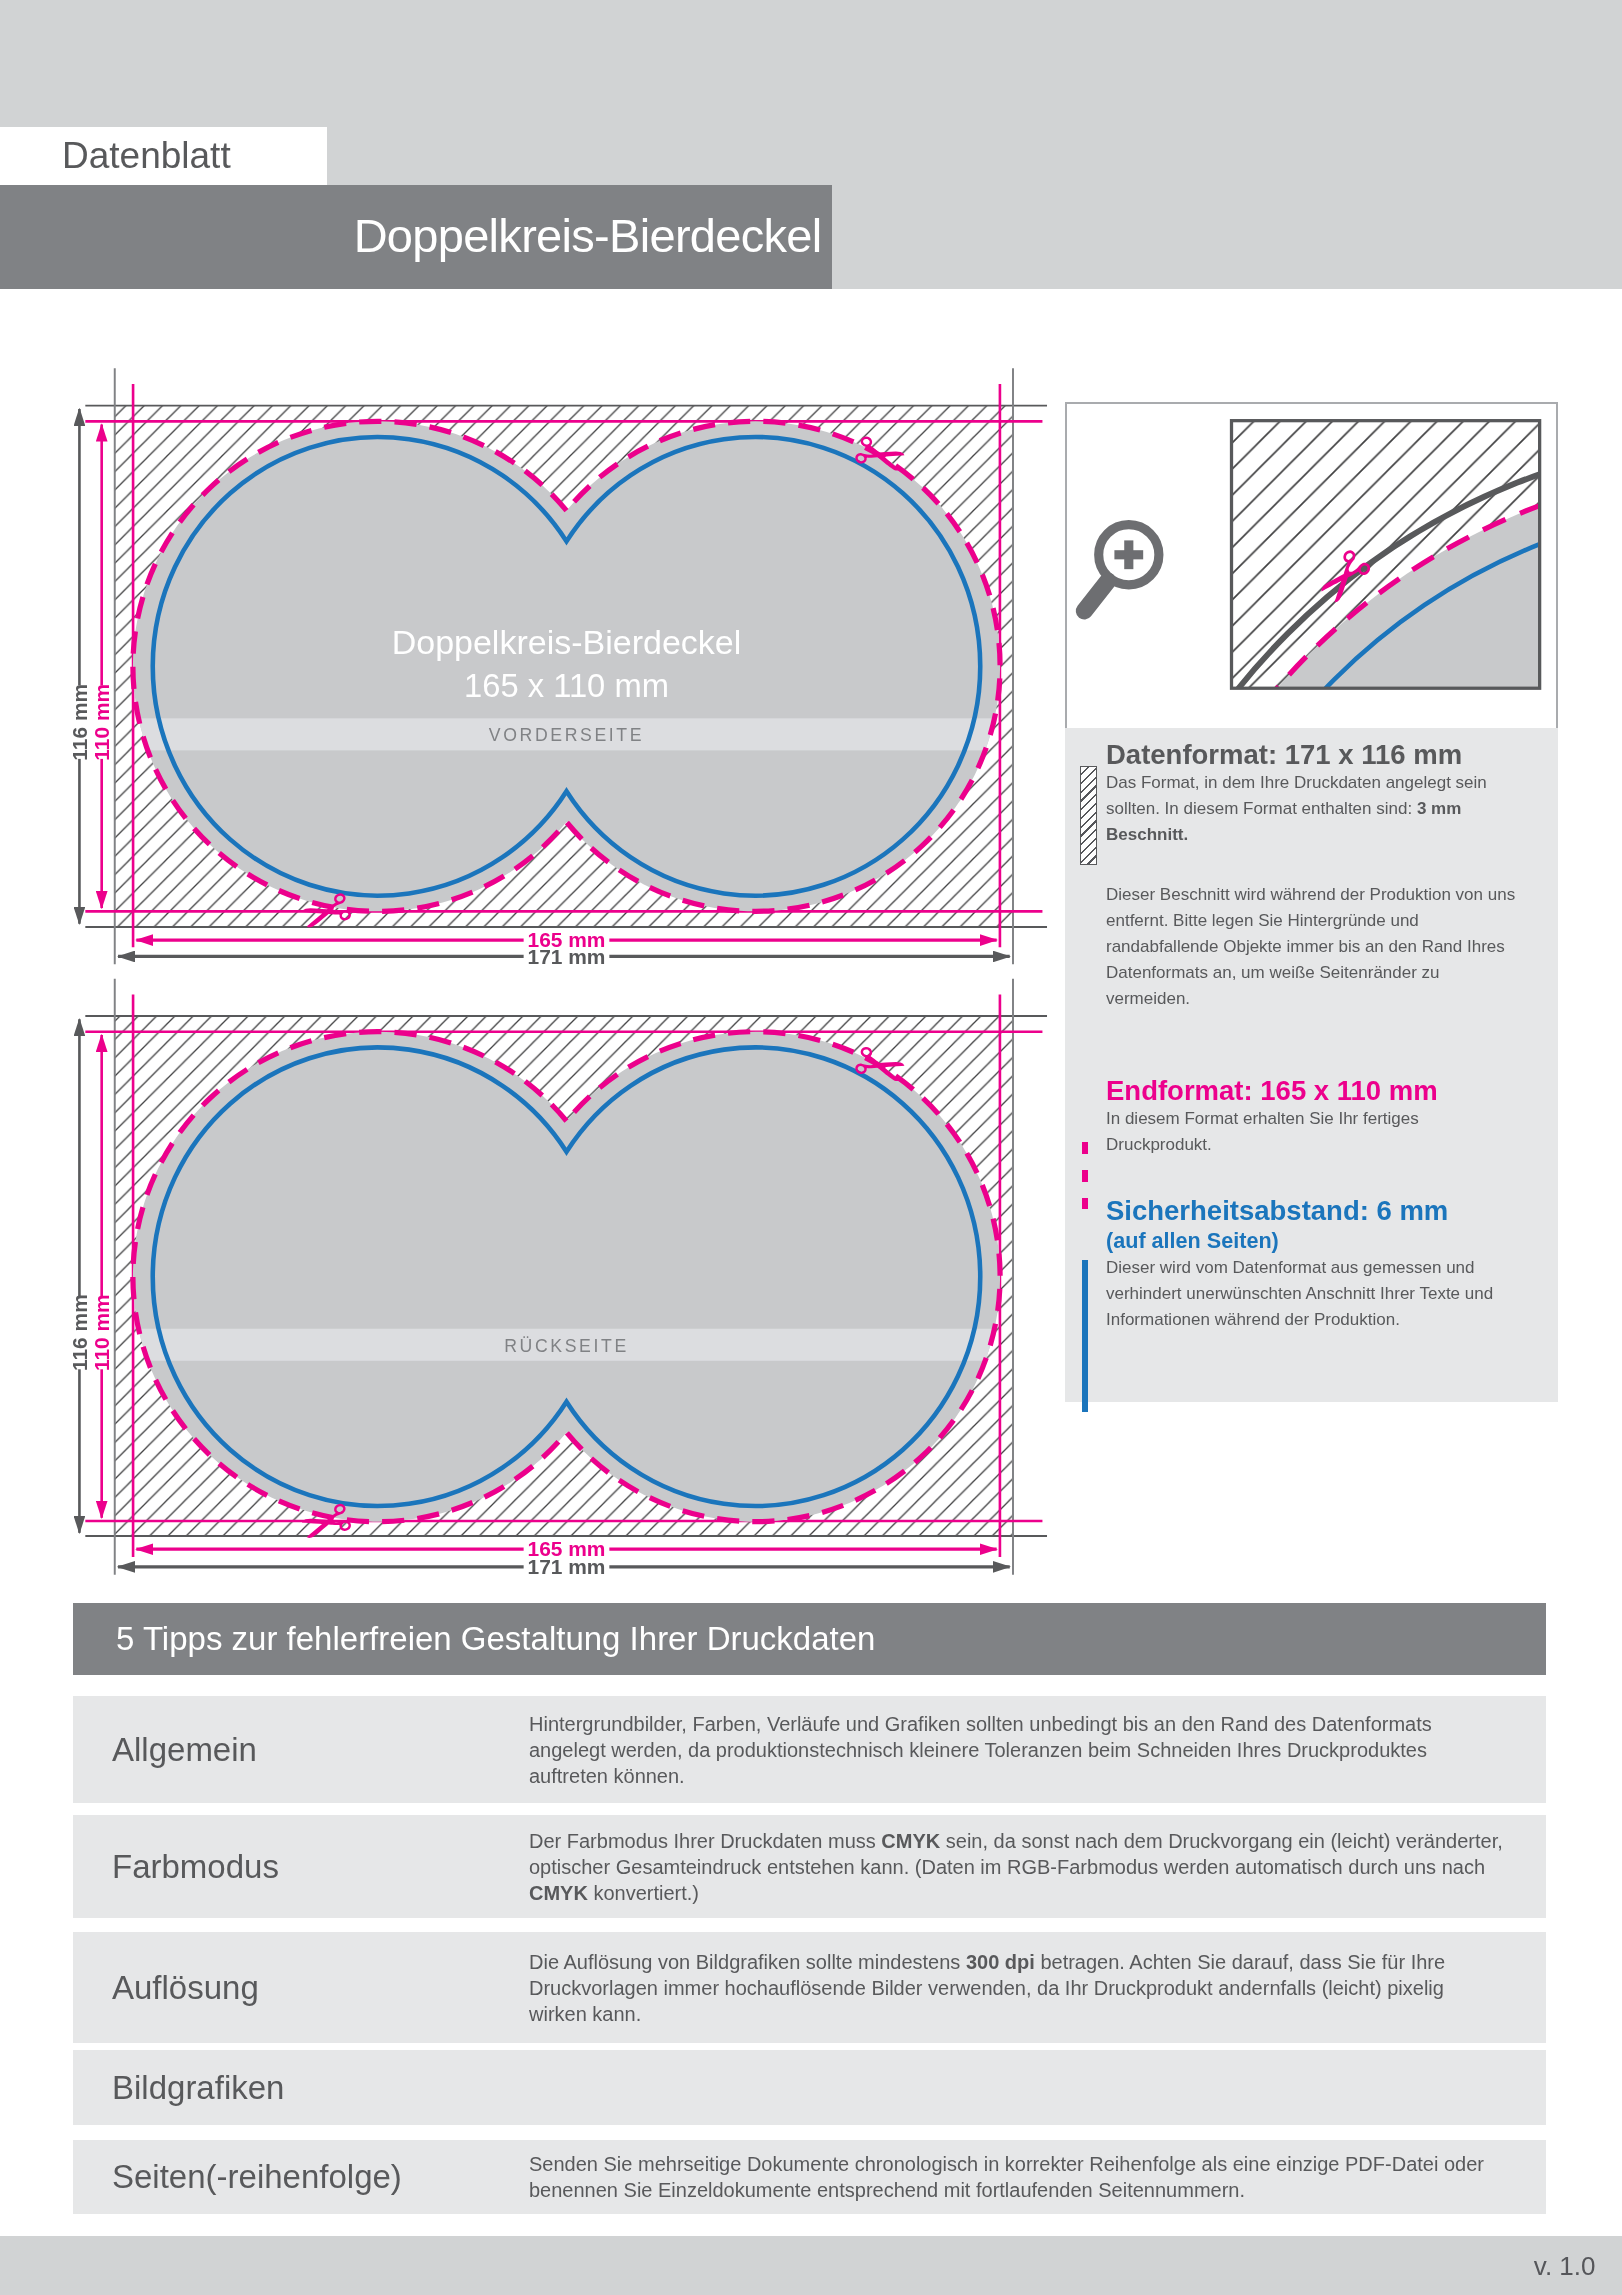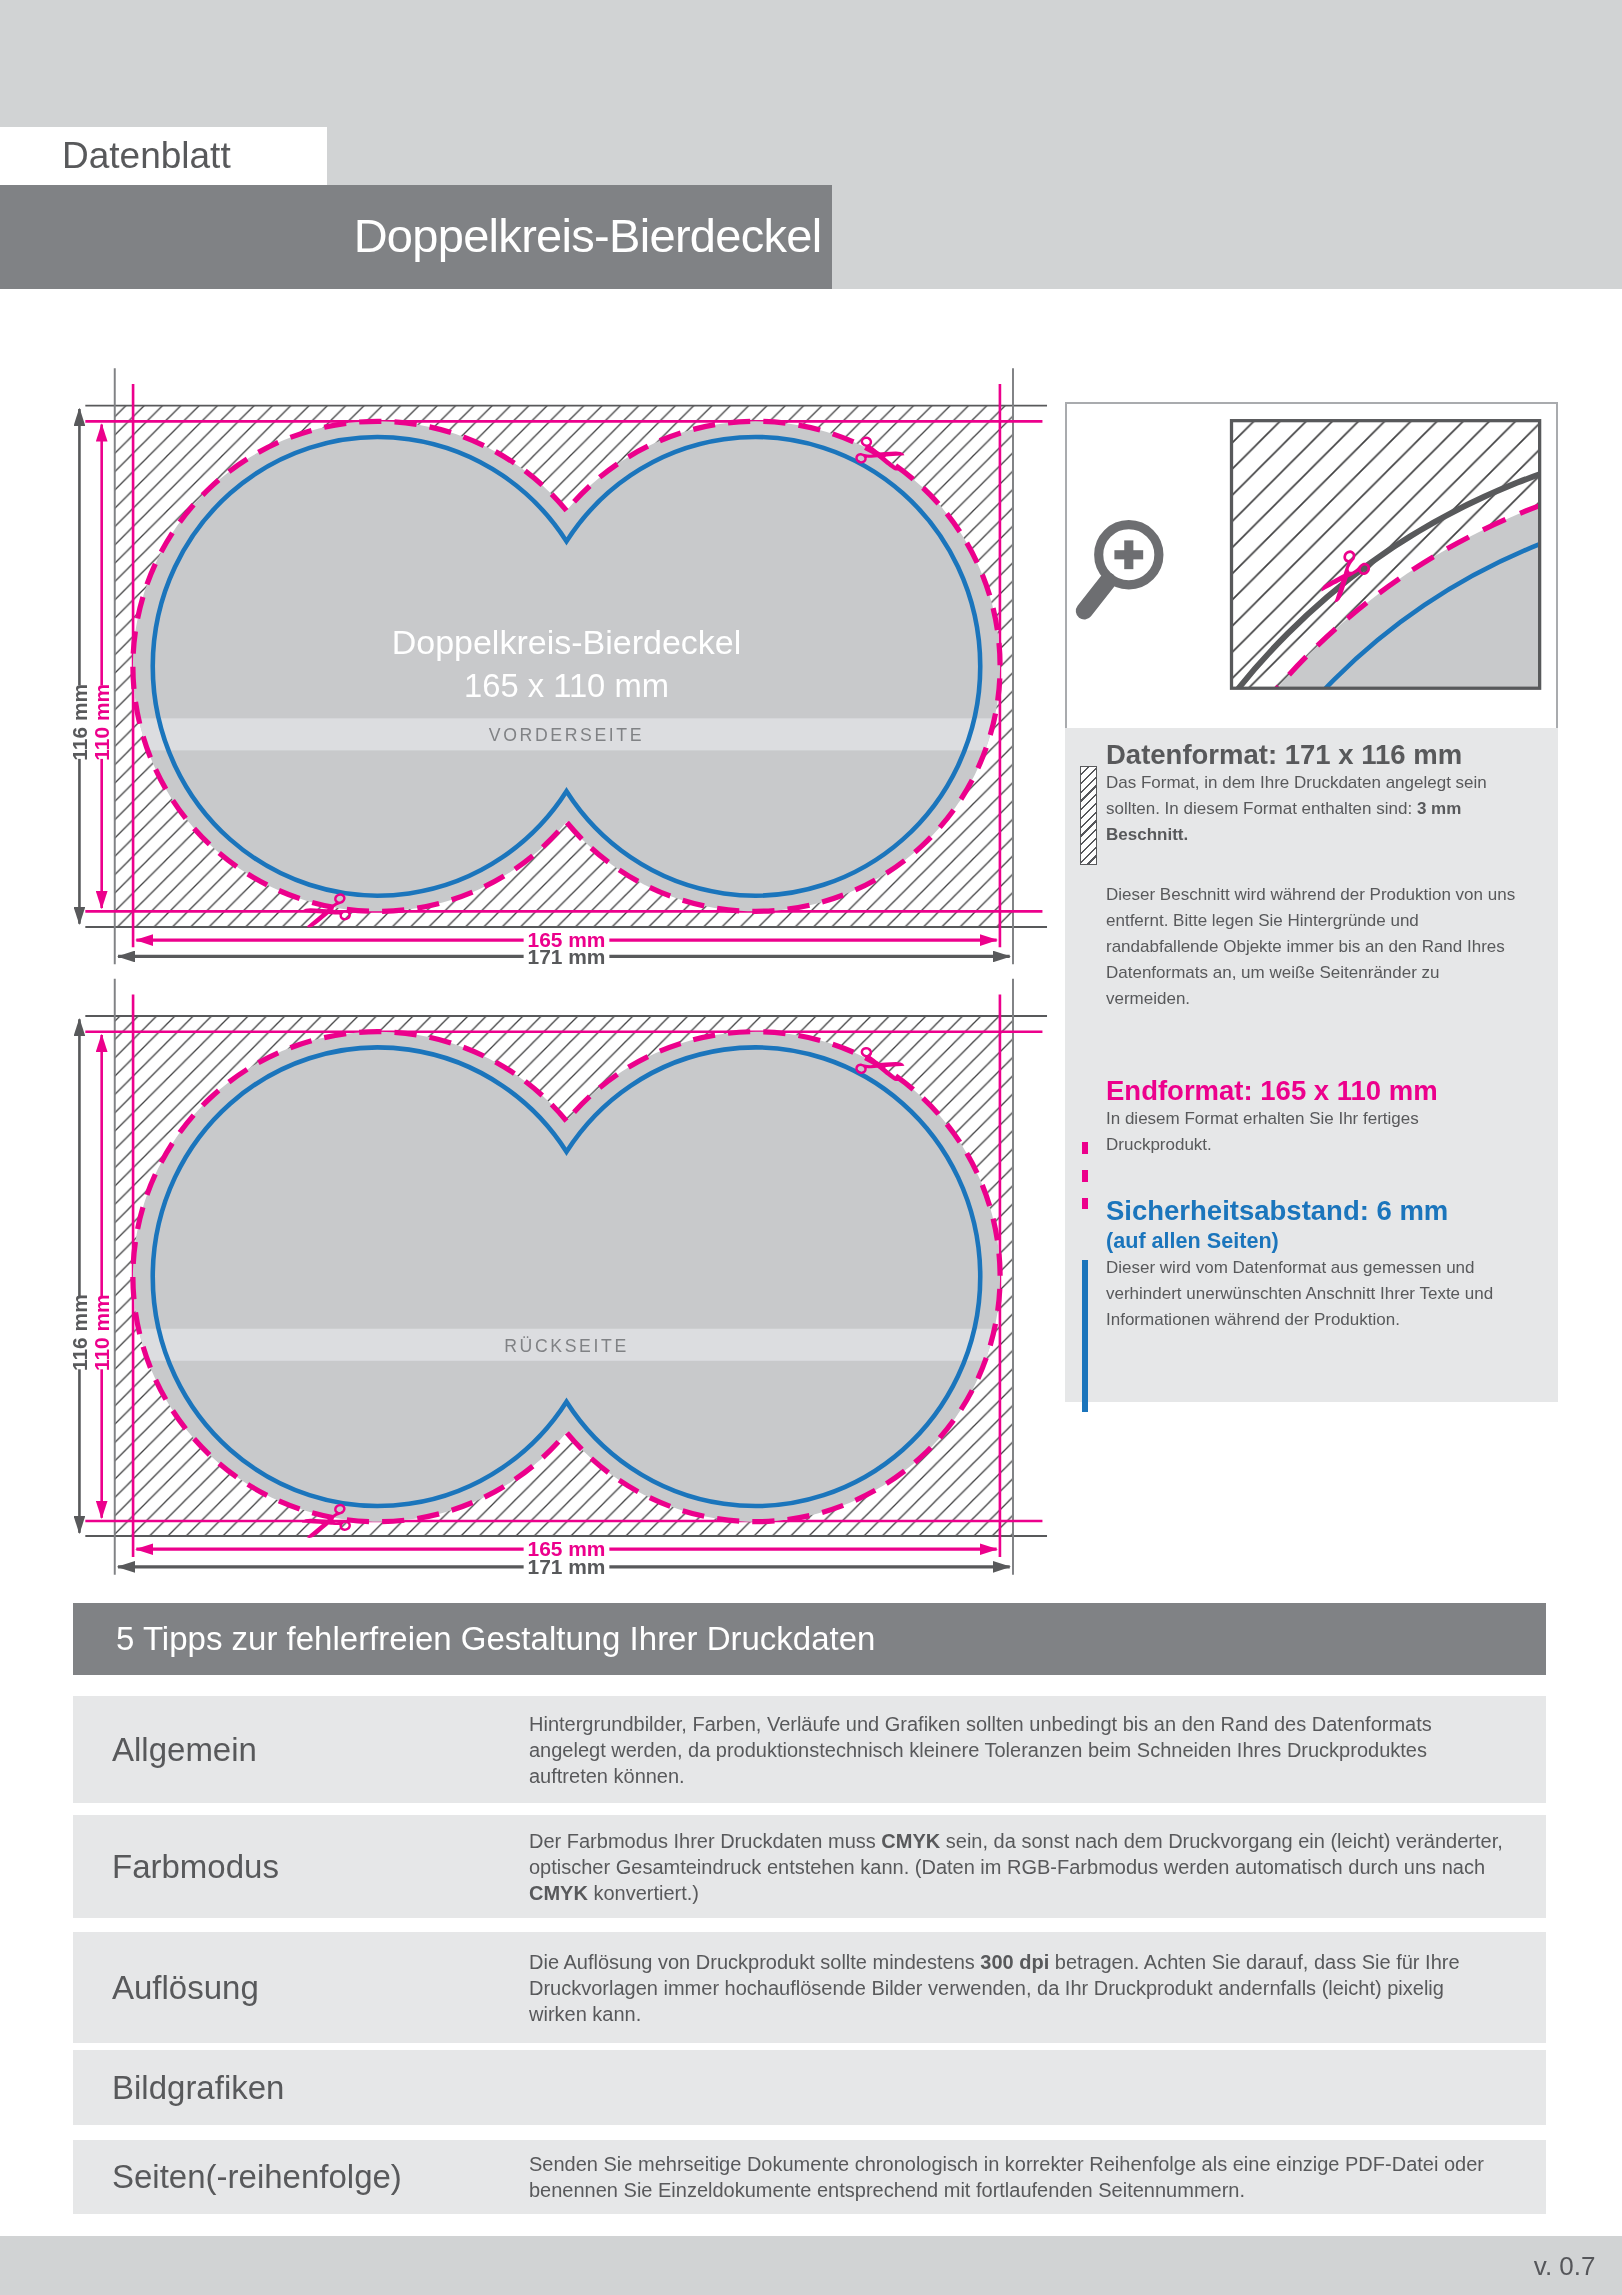--- a/index.html
+++ b/index.html
@@ -74,32 +74,32 @@
 <div class="abs tip-row r1">
   <div class="tip-label">Allgemein</div>
   <div class="tip-text"><span>Hintergrundbilder, Farben, Verläufe und Grafiken sollten unbedingt bis an den Rand des Datenformats angelegt werden, da produktionstechnisch kleinere Toleranzen beim Schneiden Ihres Druckproduktes auftreten können.</span></div>
 </div>
 <div class="abs tip-row r2">
   <div class="tip-label">Farbmodus</div>
   <div class="tip-text"><span>Der Farbmodus Ihrer Druckdaten muss </span><b>CMYK</b><span> sein, da sonst nach dem Druckvorgang ein (leicht) veränderter, optischer Gesamteindruck entstehen kann. (Daten im RGB-Farbmodus werden automatisch durch uns nach </span><b>CMYK</b><span> konvertiert.)</span></div>
 </div>
 <div class="abs tip-row r3">
   <div class="tip-label">Auflösung</div>
-  <div class="tip-text"><span>Die Auflösung von Druckprodukt sollte mindestens </span><b>300 dpi</b><span> betragen. Achten Sie darauf, dass Sie für Ihre Druckvorlagen immer hochauflösende Bilder verwenden, da Ihr Druckprodukt andernfalls (leicht) pixelig wirken kann.</span></div>
+  <div class="tip-text"><span>Die Auflösung von Bildgrafiken sollte mindestens </span><b>300 dpi</b><span> betragen. Achten Sie darauf, dass Sie für Ihre Druckvorlagen immer hochauflösende Bilder verwenden, da Ihr Druckprodukt andernfalls (leicht) pixelig wirken kann.</span></div>
 </div>
 <div class="abs tip-row r4">
   <div class="tip-label">Bildgrafiken</div>
 </div>
 <div class="abs tip-row r5">
   <div class="tip-label">Seiten(-reihenfolge)</div>
   <div class="tip-text"><span>Senden Sie mehrseitige Dokumente chronologisch in korrekter Reihenfolge als eine einzige PDF-Datei oder benennen Sie Einzeldokumente entsprechend mit fortlaufenden Seitennummern.</span></div>
 </div>
 
 <div class="abs footer">
-  <span>v. 0.7</span>
+  <span>v. 1.0</span>
 </div>
 
 <svg class="overlay" width="1623" height="2295" viewBox="0 0 2480 3508">
   <defs>
     <pattern id="hatch28" width="28" height="28" patternUnits="userSpaceOnUse">
       <path d="M -7 7 L 7 -7 M 0 28 L 28 0 M 21 35 L 35 21" stroke="#404041" stroke-width="2" fill="none"></path>
     </pattern>
     <pattern id="hatch40" width="40" height="40" patternUnits="userSpaceOnUse">
       <path d="M -10 10 L 10 -10 M 0 40 L 40 0 M 30 50 L 50 30" stroke="#404041" stroke-width="2.6" fill="none"></path>
     </pattern>

